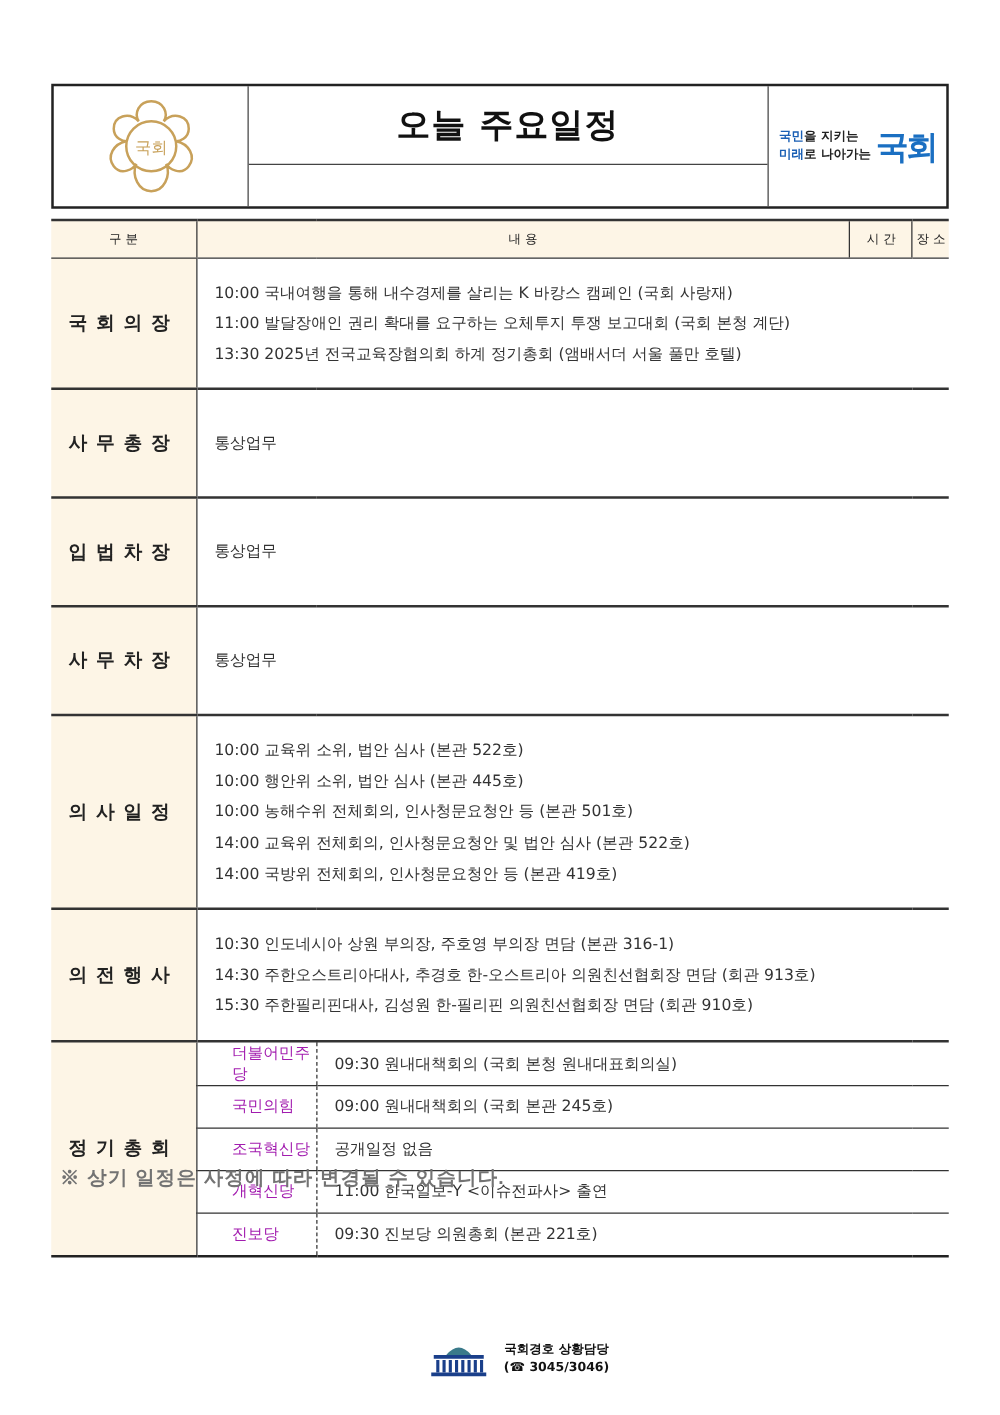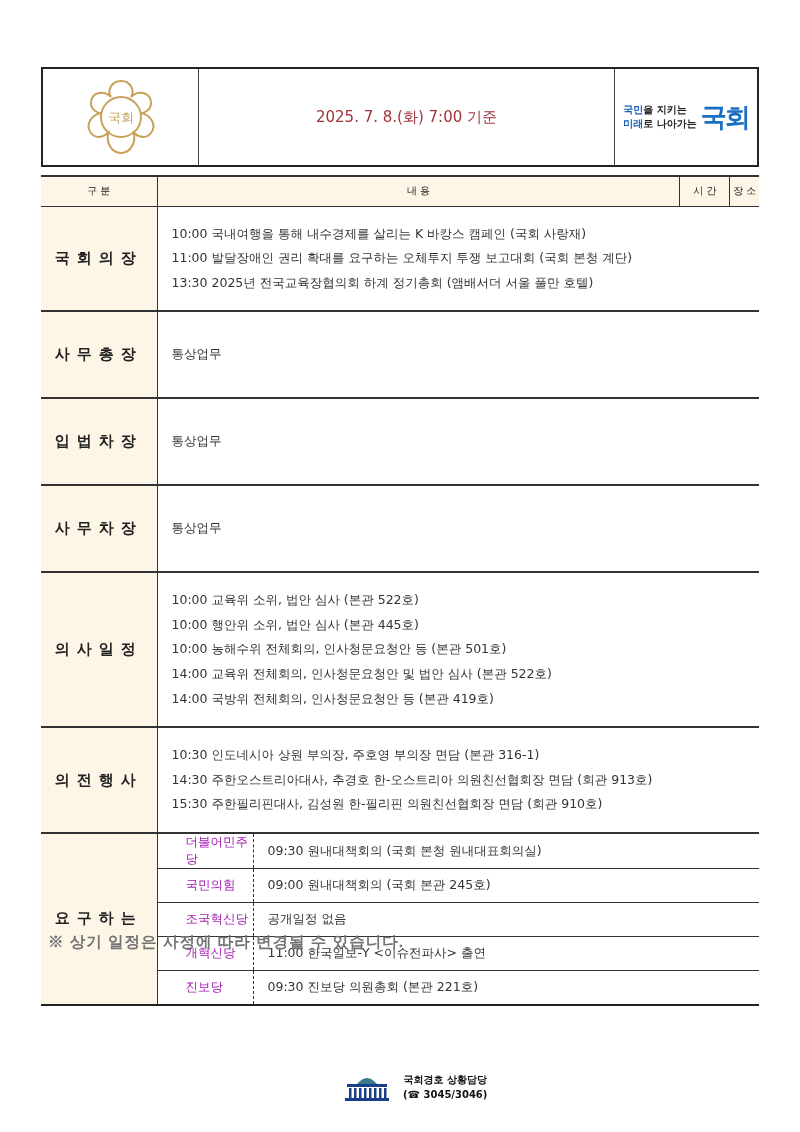--- a/index.html
+++ b/index.html
@@ -35,21 +35,21 @@
   <div class="hdr-logo">
     <svg width="84" height="84" viewBox="0 0 84 84">
       <g fill="none" stroke="#c8a15a" stroke-width="2">
         <circle cx="42" cy="42" r="20"></circle>
         <path d="M42 6 C52 6 56 16 52 22 C60 14 72 18 72 28 C72 36 64 38 62 38 C72 40 78 50 72 58 C66 66 56 60 54 56 C58 66 52 78 42 78 C32 78 26 66 30 56 C28 60 18 66 12 58 C6 50 12 40 22 38 C20 38 12 36 12 28 C12 18 24 14 32 22 C28 16 32 6 42 6 Z"></path>
       </g>
       <text x="42" y="47" text-anchor="middle" font-size="13" fill="#c8a15a" font-family="DejaVu Sans, sans-serif">국회</text>
     </svg>
   </div>
   <div class="hdr-mid">
-    <div class="hdr-date">2025. 7. 8.(화) 7:00 기준</div>
+    <div class="hdr-title">오늘 주요일정</div>
   </div>
   <div class="hdr-slogan">
     <div class="slogan-text">
       <div><span class="blue">국민</span><span>을 지키는</span></div>
       <div><span class="blue">미래</span><span>로 나아가는</span></div>
     </div>
     <div class="slogan-big">국회</div>
   </div>
 </div>
 
@@ -93,21 +93,21 @@
   </tr>
   <tr class="row" style="height:88px">
     <td class="cat">의전행사</td>
     <td colspan="4" class="content">
       <div>10:30 인도네시아 상원 부의장, 주호영 부의장 면담 (본관 316-1)</div>
       <div>14:30 주한오스트리아대사, 추경호 한-오스트리아 의원친선협회장 면담 (회관 913호)</div>
       <div>15:30 주한필리핀대사, 김성원 한-필리핀 의원친선협회장 면담 (회관 910호)</div>
     </td>
   </tr>
   <tr>
-    <td class="cat" rowspan="5" style="border-bottom:2px solid #222">요구하는</td>
+    <td class="cat" rowspan="5" style="border-bottom:2px solid #222">정기총회</td>
     <td class="party-name">더불어민주당</td>
     <td colspan="3" class="party-ev">09:30 원내대책회의 (국회 본청 원내대표회의실)</td>
   </tr>
   <tr>
     <td class="party-name">국민의힘</td>
     <td colspan="3" class="party-ev">09:00 원내대책회의 (국회 본관 245호)</td>
   </tr>
   <tr>
     <td class="party-name">조국혁신당</td>
     <td colspan="3" class="party-ev">공개일정 없음</td>

